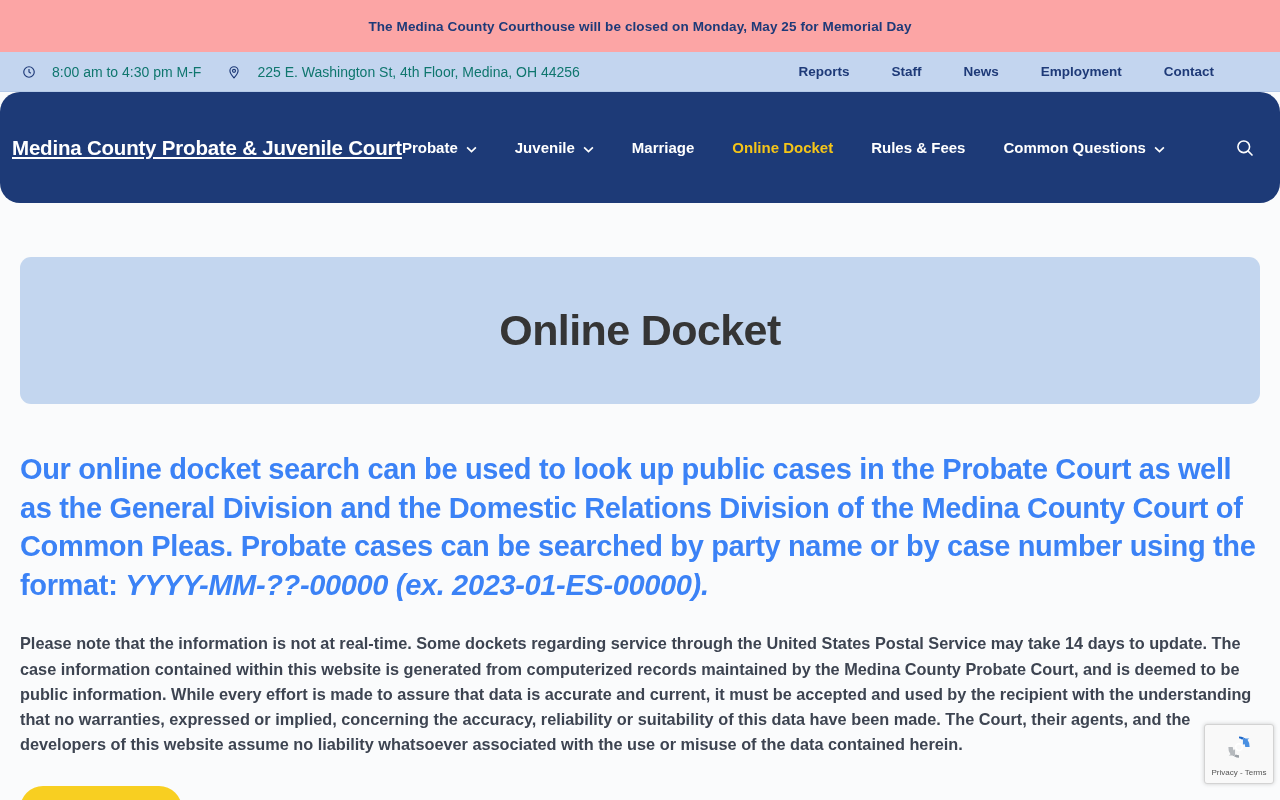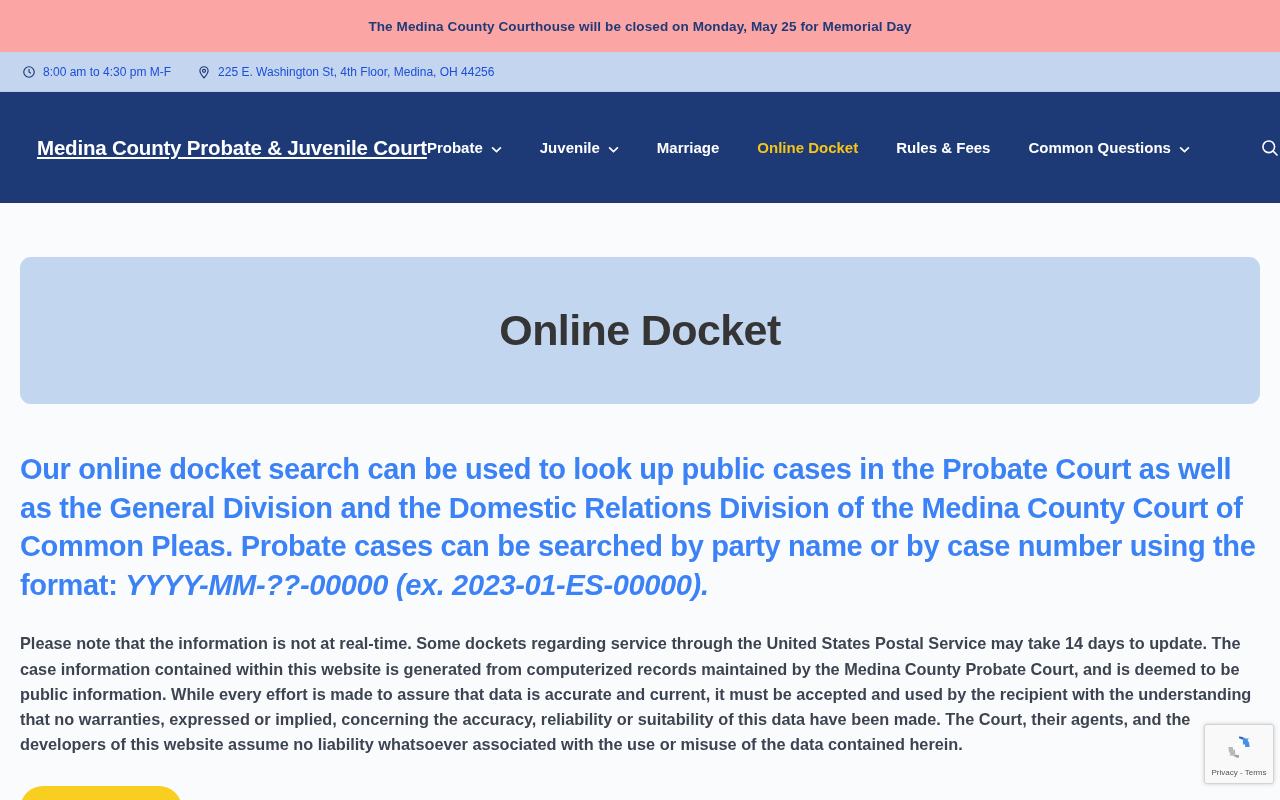--- a/index.html
+++ b/index.html
@@ -32,23 +32,23 @@
     background: #c3d5ef;
     display: flex;
     align-items: center;
     padding: 0 22px;
     border-bottom: 1px solid #b4c9e8;
   }
   .util-left { display: flex; align-items: center; gap: 26px; }
   .util-item {
     display: flex;
     align-items: center;
-    gap: 7px;
-    font-size: 12px;
-    color: #1d4ed8;
+    gap: 16px;
+    font-size: 14px;
+    color: #0f766e;
     white-space: nowrap;
   }
   .util-item svg { display: block; }
   .util-right {
     margin-left: auto;
     display: flex;
     align-items: center;
     gap: 42px;
     padding-right: 44px;
   }
@@ -59,21 +59,22 @@
     text-decoration: none;
     white-space: nowrap;
   }
 
   
   .main-nav {
     height: 111px;
     background: #1d3a77;
     display: flex;
     align-items: center;
-    padding: 0 20px 0 37px;
+    padding: 0 20px 0 12px;
+    border-radius: 20px;
   }
   .brand {
     font-size: 20.5px;
     font-weight: bold;
     color: #ffffff;
     letter-spacing: -0.2px;
     white-space: nowrap;
   }
   .nav-items {
     margin-left: auto;
@@ -200,20 +201,27 @@
     </div>
     <div class="util-item">
       <span>
         <svg width="14" height="14" viewBox="0 0 24 24" fill="none" stroke="#1e3a78" stroke-width="2">
           <path d="M12 22s7-7.2 7-12a7 7 0 10-14 0c0 4.8 7 12 7 12z"></path>
             <circle cx="12" cy="10" r="2.6"></circle>
         </svg>
       </span>
       <span>225 E. Washington St, 4th Floor, Medina, OH 44256</span>
     </div>
+  </div>
+  <div class="util-right">
+    <a class="util-link" href="#">Reports</a>
+    <a class="util-link" href="#">Staff</a>
+    <a class="util-link" href="#">News</a>
+    <a class="util-link" href="#">Employment</a>
+    <a class="util-link" href="#">Contact</a>
   </div>
 </div>
 
 <div class="main-nav">
   <a class="brand" href="#">Medina County Probate &amp; Juvenile Court</a>
   <div class="nav-items">
     <a class="nav-item" href="#">
       <span>Probate</span>
       <span class="chev">
         <svg width="11" height="7" viewBox="0 0 12 8" fill="none" stroke="#ffffff" stroke-width="1.9">

